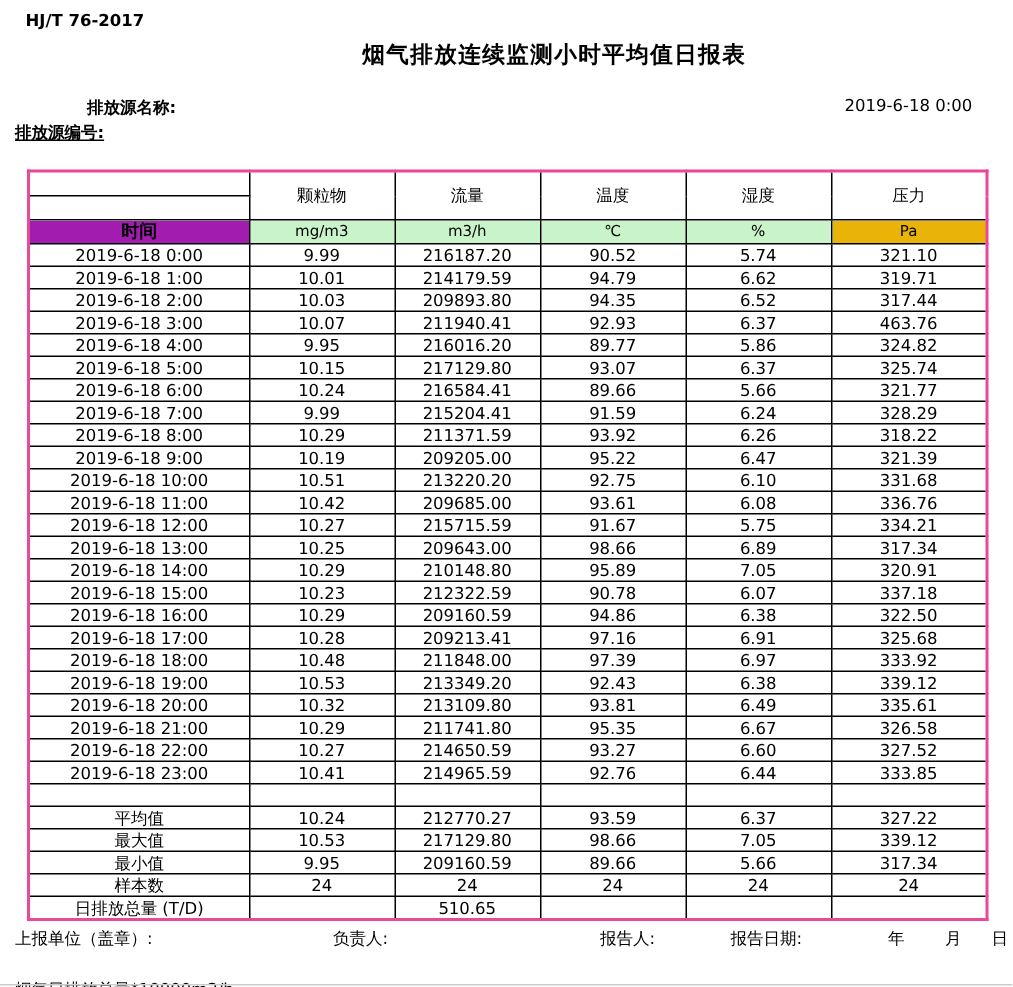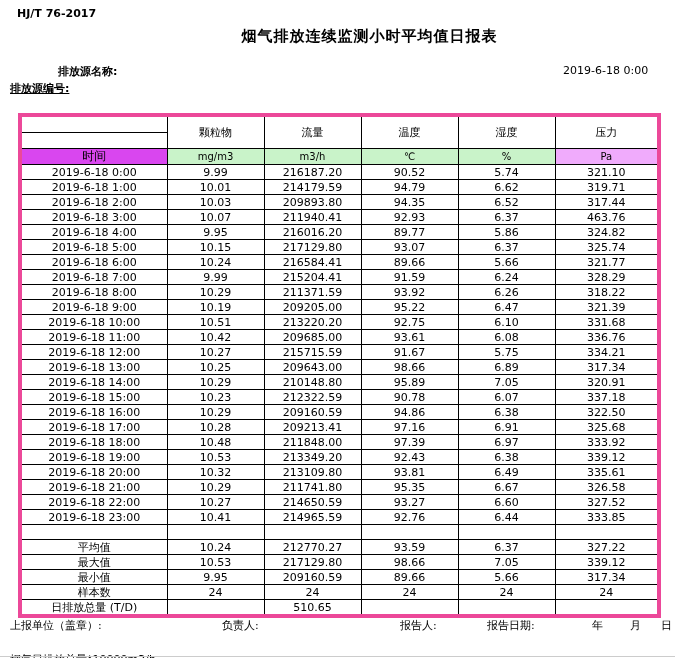--- a/index.html
+++ b/index.html
@@ -11,21 +11,21 @@
   .std{position:absolute;left:17px;top:7px;font-size:11px;font-weight:bold;}
   .title{position:absolute;top:27px;left:0;width:100%;text-align:center;
          font-size:15px;font-weight:bold;letter-spacing:1px;padding-left:32px;}
   .src-name{position:absolute;left:10px;top:64px;font-size:11px;font-weight:bold;margin-left:48px;}
   .src-id{position:absolute;left:10px;top:81px;font-size:11px;font-weight:bold;text-decoration:underline;}
   .rpt-date{position:absolute;left:563px;top:64px;font-size:11px;}
 
   table.report{
     position:absolute;left:18px;top:113px;
     border-collapse:collapse;table-layout:fixed;
-    border:4px solid #ec4899;
+    border:2px solid #ec4899;
   }
   table.report td, table.report th{
     border:1px solid #000;padding:0 2px;text-align:center;
     font-size:11px;line-height:13px;white-space:nowrap;overflow:hidden;
     font-weight:normal;height:14px;
   }
   tr.name-row td, tr.name-row th{height:15px;}
   tr.name-row2 td{height:15px;}
   th.col-name{font-weight:bold;font-size:12px;}
   tr.unit-row td{height:15px;font-size:10px;}
@@ -67,26 +67,26 @@
       <th class="col-name" rowspan="2">颗粒物</th>
       <th class="col-name" rowspan="2">流量</th>
       <th class="col-name" rowspan="2">温度</th>
       <th class="col-name" rowspan="2">湿度</th>
       <th class="col-name" rowspan="2">压力</th>
     </tr>
     <tr class="name-row2">
       <td></td>
     </tr>
     <tr class="unit-row">
-      <td style="font-size: 12px; font-weight: normal; background: #d946ef;">时间</td>
+      <td style="font-size: 12px; font-weight: bold; background: #a21caf;">时间</td>
       <td style="background: rgb(201, 243, 201);">mg/m3</td>
       <td style="background: rgb(201, 243, 201);">m3/h</td>
       <td style="background: rgb(201, 243, 201);">℃</td>
       <td style="background: rgb(201, 243, 201);">%</td>
-      <td style="background: #f0abfc; margin-left: 36px;">Pa</td>
+      <td style="background: #eab308; margin-left: 36px;">Pa</td>
     </tr>
   </thead>
   <tbody id="tbody">
       <tr>
         <td>2019-6-18 0:00</td>
         <td>9.99</td>
         <td class="flow-col">216187.20</td>
         <td>90.52</td>
         <td>5.74</td>
         <td>321.10</td>

